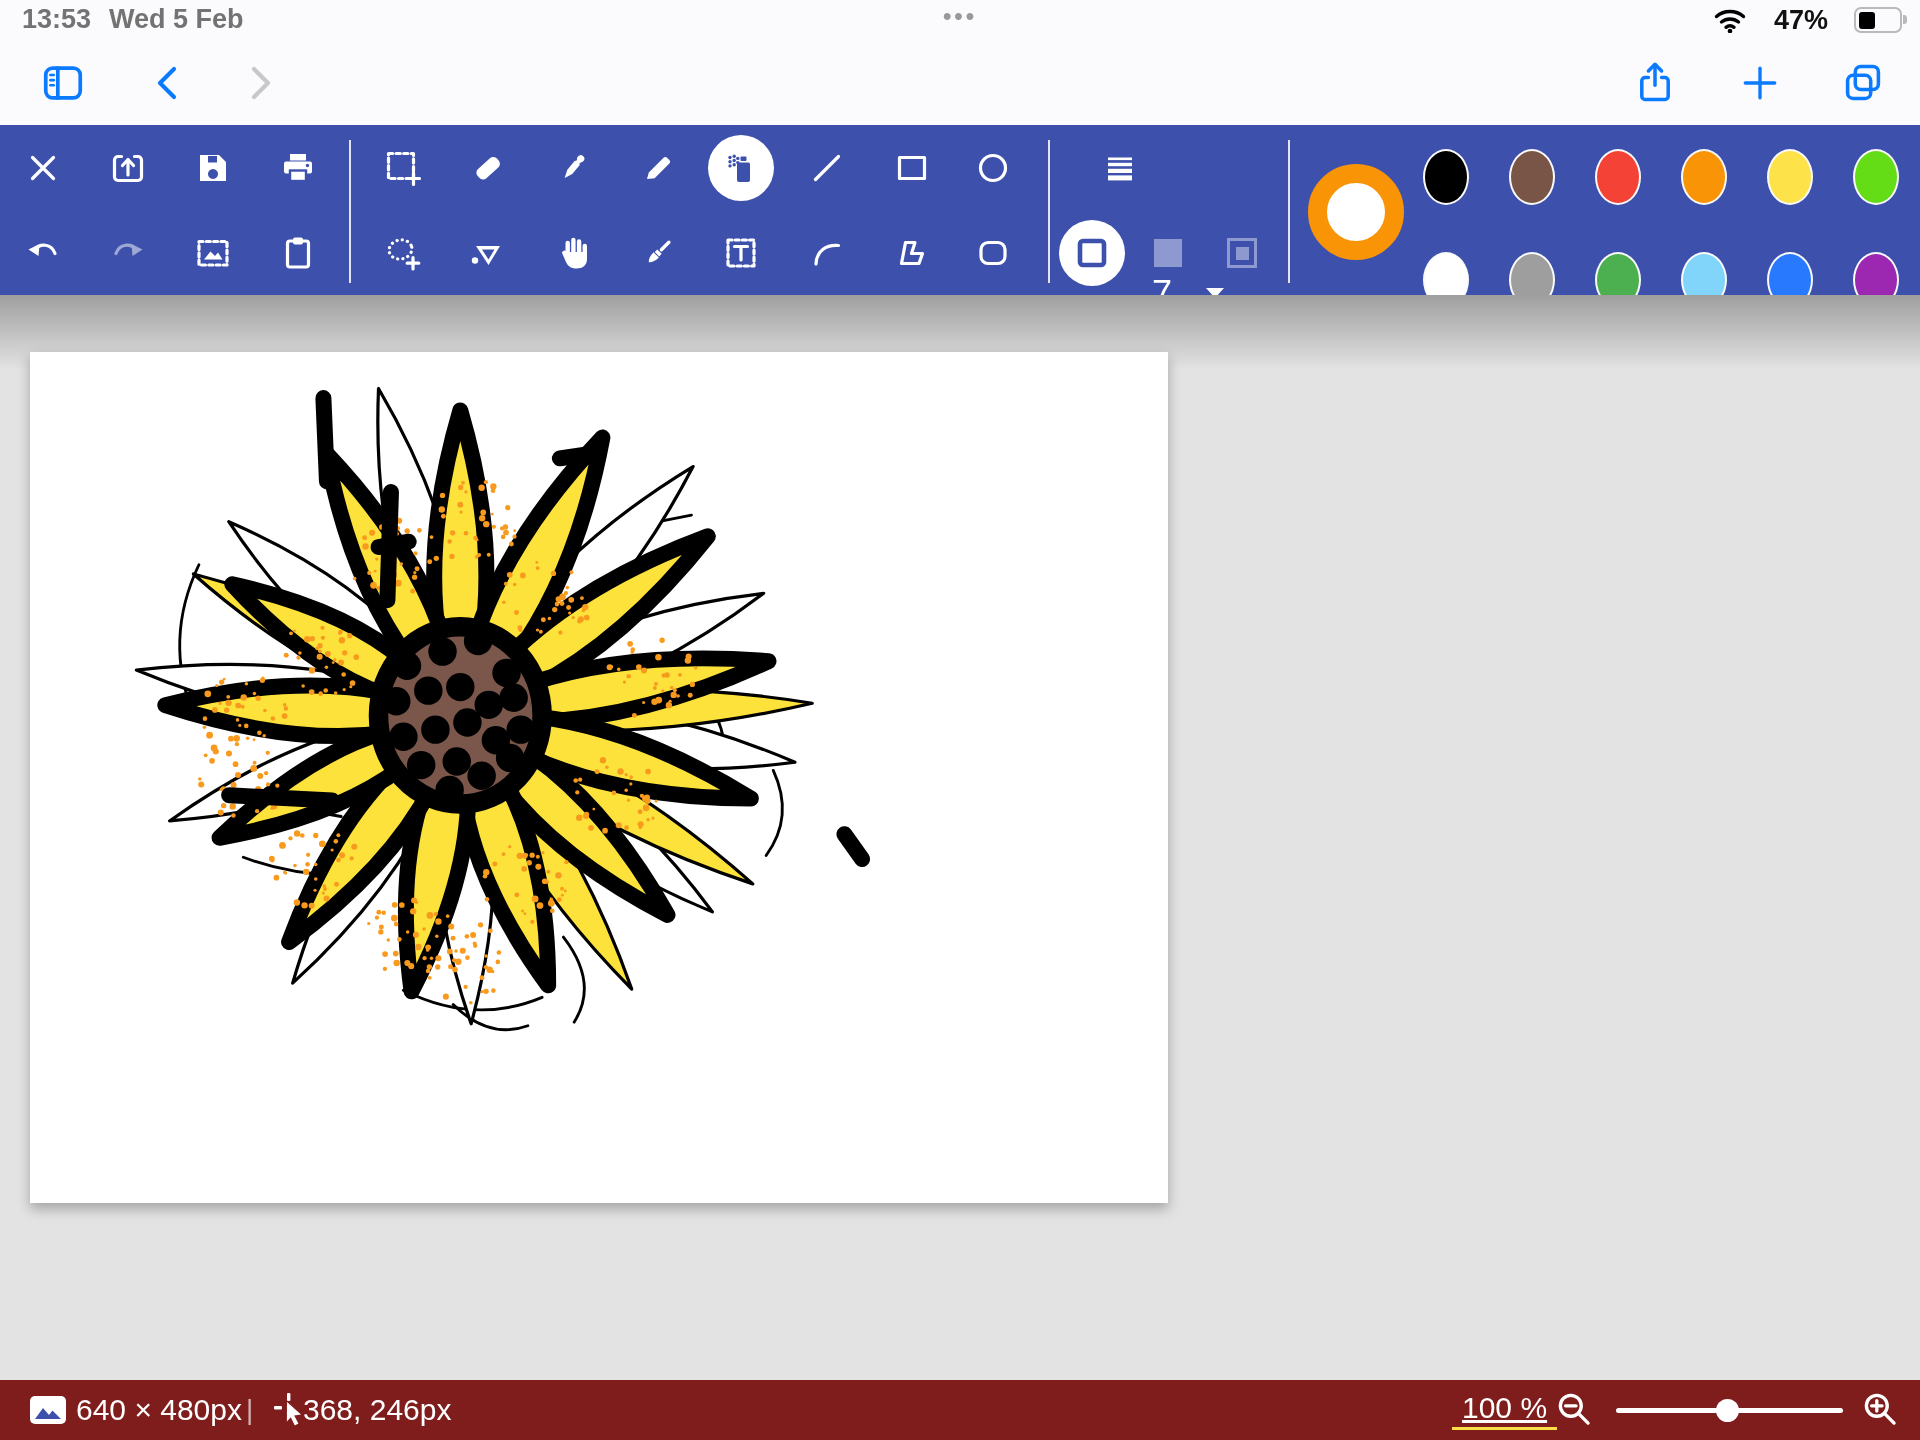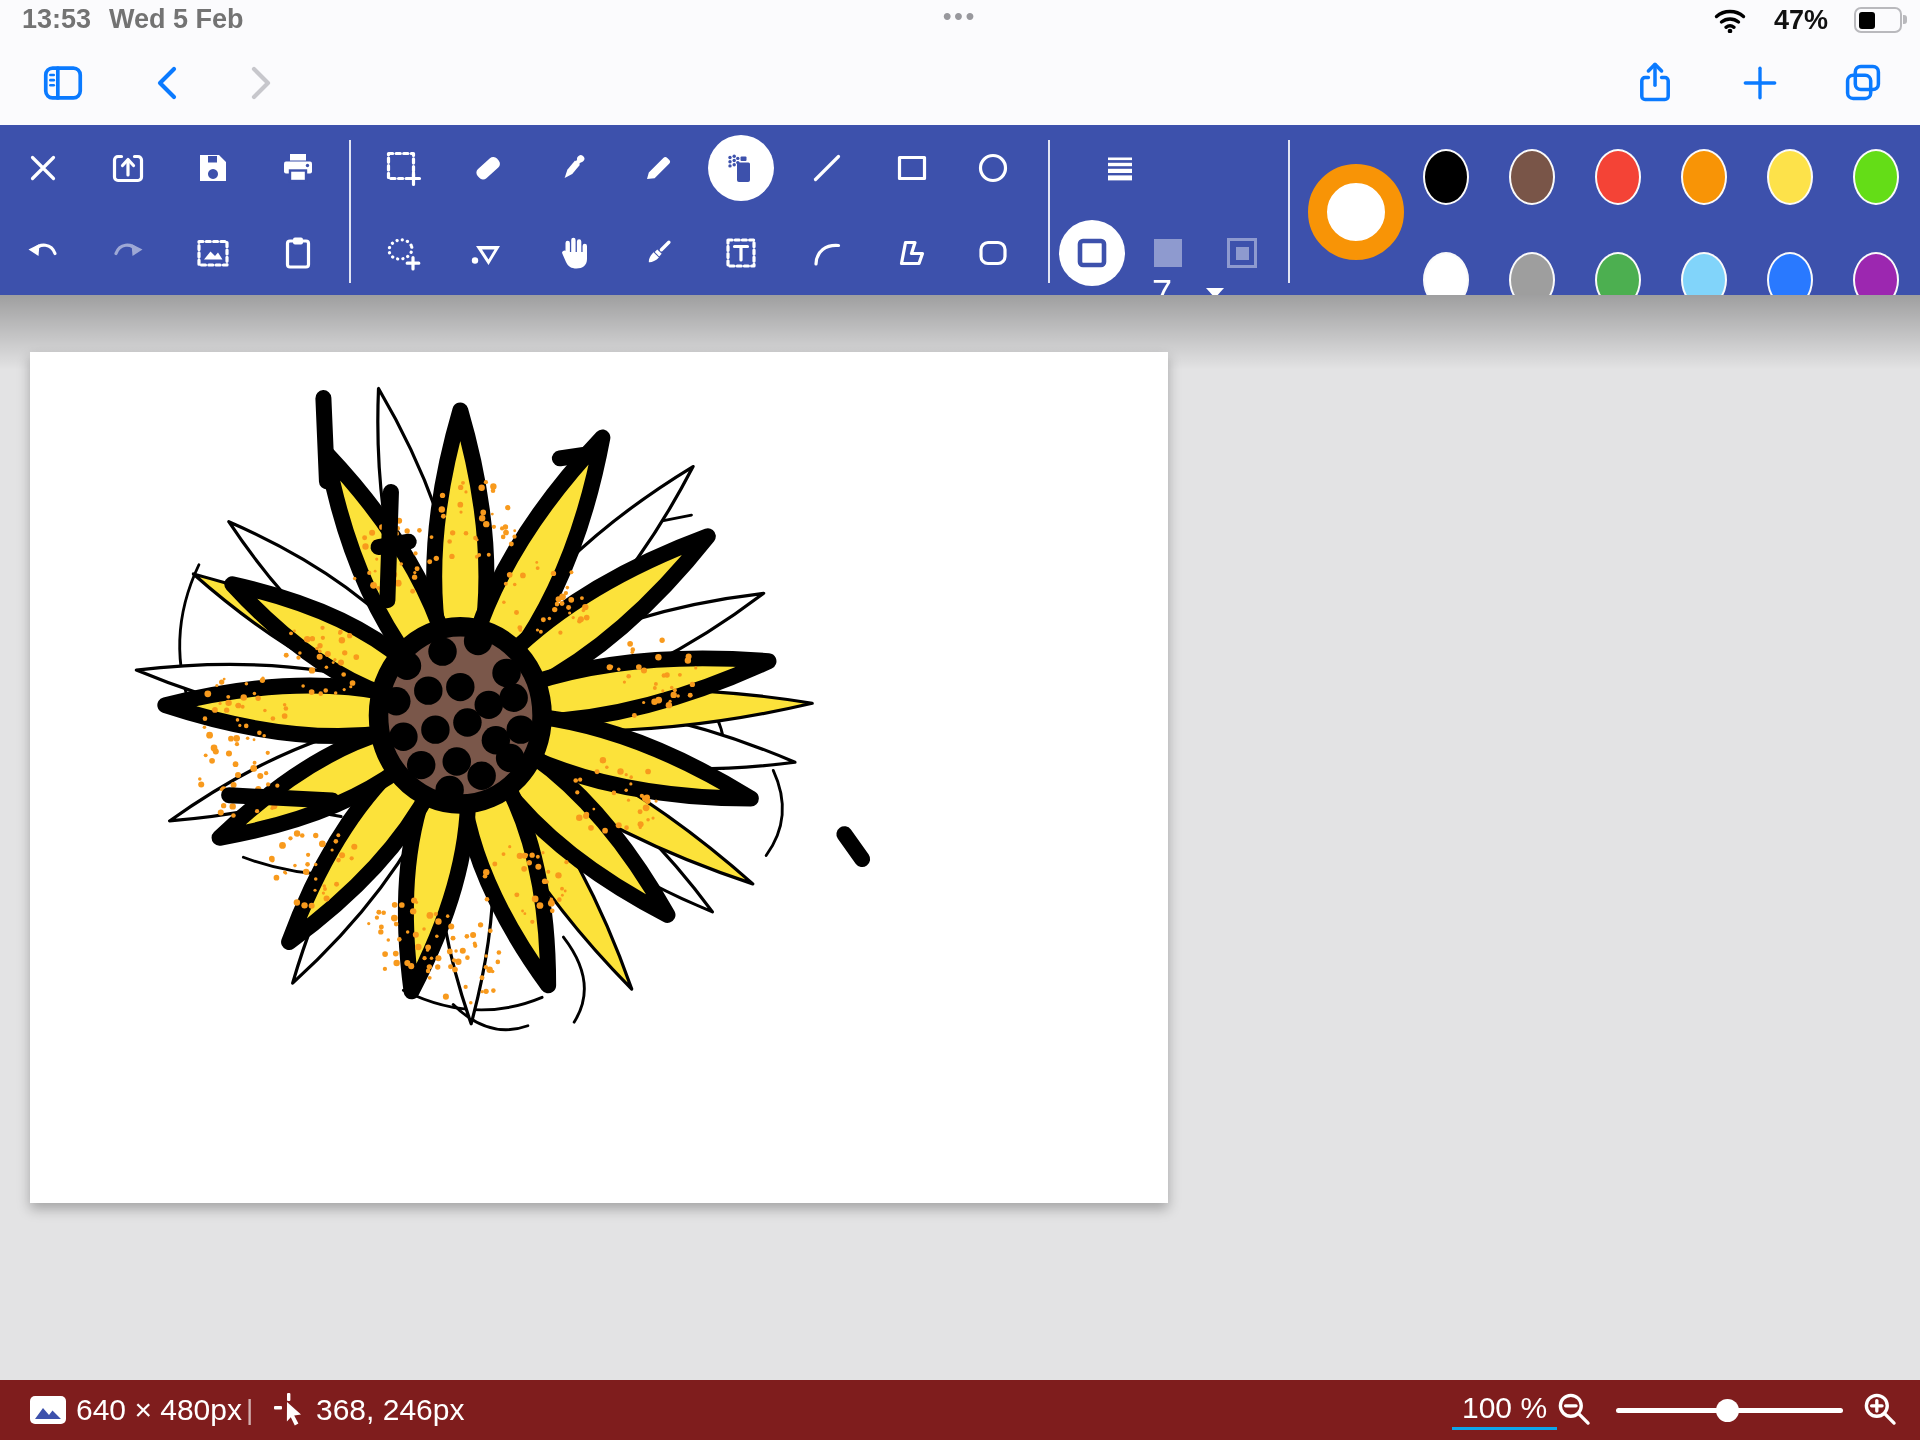--- a/index.html
+++ b/index.html
@@ -53,21 +53,21 @@
   .topshadow{position:absolute;left:0;top:0;width:100%;height:75px;
     background:linear-gradient(rgba(0,0,0,.30),rgba(0,0,0,0));}
   .canvas{position:absolute;left:30px;top:57px;width:1138px;height:851px;background:#fff;
     box-shadow:0 6px 12px rgba(0,0,0,.28);}
   .canvas svg{display:block;width:100%;height:100%;}
   
   .bottombar{position:absolute;left:0;top:1380px;width:1920px;height:60px;background:#7f1d1d;
     color:#fff;font-size:30px;}
   .bb{position:absolute;top:0;height:60px;display:flex;align-items:center;}
   .bb-sep{color:rgba(255,255,255,.65);font-size:28px;}
-  .zoomval{border-bottom:3px solid #0ea5e9;padding:0 10px 2px 10px;}
+  .zoomval{border-bottom:3px solid #fde047;padding:0 10px 2px 10px;text-decoration:underline;}
   .ztrack{position:absolute;left:1616px;top:28px;width:227px;height:5px;background:#fff;border-radius:3px;}
   .zthumb{position:absolute;top:19px;width:23px;height:23px;border-radius:50%;background:#fff;}
   .ic{stroke:#fff;fill:none;stroke-width:3.2;stroke-linecap:round;stroke-linejoin:round;}
   .blue{stroke:#0a7aff;}
 </style>
 </head>
 <body>
 
 <div id="screen">
 
@@ -844,21 +844,21 @@
     <div class="bb bb-sep" style="left:246px">|</div>
     <div class="bb" style="left:270px">
       <svg width="40" height="42" viewBox="0 0 40 42">
           <g fill="#fff">
             <rect x="17" y="4" width="3.4" height="8" rx="1"></rect>
             <rect x="4" y="17" width="8" height="3.4" rx="1"></rect>
             <path d="M17 13 L31 25.5 L24.2 26.4 L28.4 34.6 L24.8 36.6 L20.8 28.2 L16.9 32.4 Z"></path>
           </g>
         </svg>
     </div>
-    <div class="bb" style="left:316px">
+    <div class="bb" style="left:303px">
         <span>368, 246px</span>
       </div>
 
     <div class="bb" style="left:1452px">
         <span class="zoomval">100 %</span>
       </div>
     <div class="bb" style="left:1552px">
       <svg width="46" height="46" viewBox="0 0 44 44">
           <circle class="ic" cx="18" cy="18" r="10" stroke-width="3.4"></circle>
           <line class="ic" x1="25.5" y1="25.5" x2="34.5" y2="34.5" stroke-width="3.8"></line>

